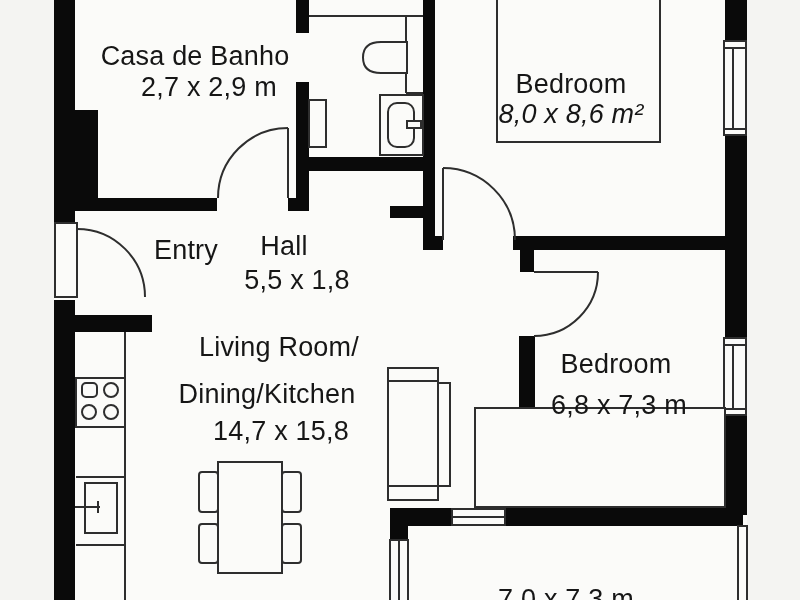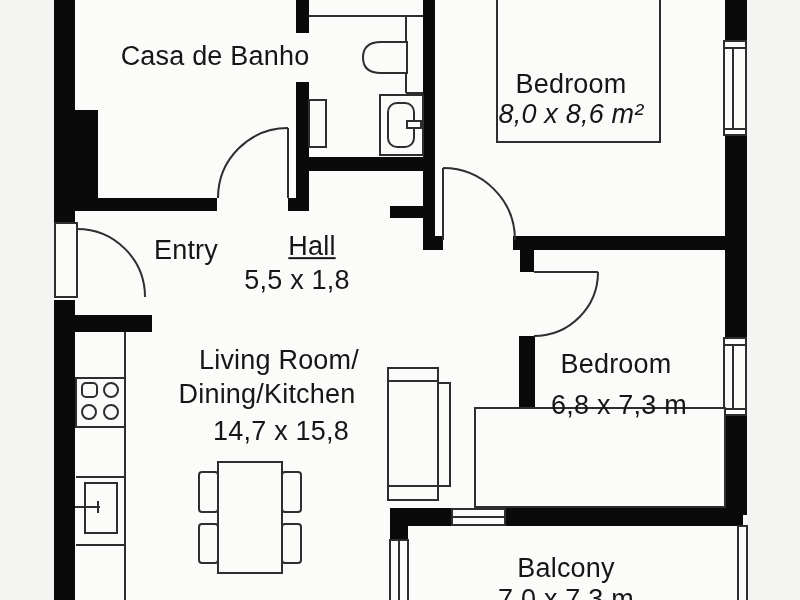--- a/index.html
+++ b/index.html
@@ -138,32 +138,32 @@
       <rect x="388" y="486" width="50" height="14"></rect>
       <rect x="388" y="381" width="50" height="105"></rect>
     </g>
 
     <g fill="#fbfbf9" stroke="#2e2e2e" stroke-width="2">
       <rect x="497" y="-4" width="163" height="146"></rect>
       <rect x="475" y="408" width="250" height="99"></rect>
     </g>
   </svg>
 
-  <div class="lbl" style="left:215px;top:57px;">Casa de Banho</div>
+  <div class="lbl" style="left:195px;top:57px;">Casa de Banho</div>
+  <div class="lbl" style="left:209px;top:88px;">2,7 x 2,9 m</div>
 
   <div class="lbl" style="left:571px;top:85px;">Bedroom</div>
   <div class="lbl" style="left:571px;top:115px;font-style:italic;">8,0 x 8,6 m²</div>
 
   <div class="lbl" style="left:186px;top:251px;">Entry</div>
-  <div class="lbl" style="left:312px;top:247px;text-decoration:underline;">Hall</div>
+  <div class="lbl" style="left:284px;top:247px;">Hall</div>
   <div class="lbl" style="left:297px;top:281px;">5,5 x 1,8</div>
 
-  <div class="lbl" style="left:279px;top:361px;">Living Room/</div>
+  <div class="lbl" style="left:279px;top:348px;">Living Room/</div>
   <div class="lbl" style="left:267px;top:395px;">Dining/Kitchen</div>
   <div class="lbl" style="left:281px;top:432px;text-align:right;">14,7 x 15,8</div>
 
   <div class="lbl" style="left:616px;top:365px;">Bedroom</div>
   <div class="lbl" style="left:619px;top:406px;">6,8 x 7,3 m</div>
 
-  <div class="lbl" style="left:566px;top:569px;">Balcony</div>
   <div class="lbl" style="left:566px;top:600px;">7,0 x 7,3 m</div>
 
 </div>
 
 </body></html>

